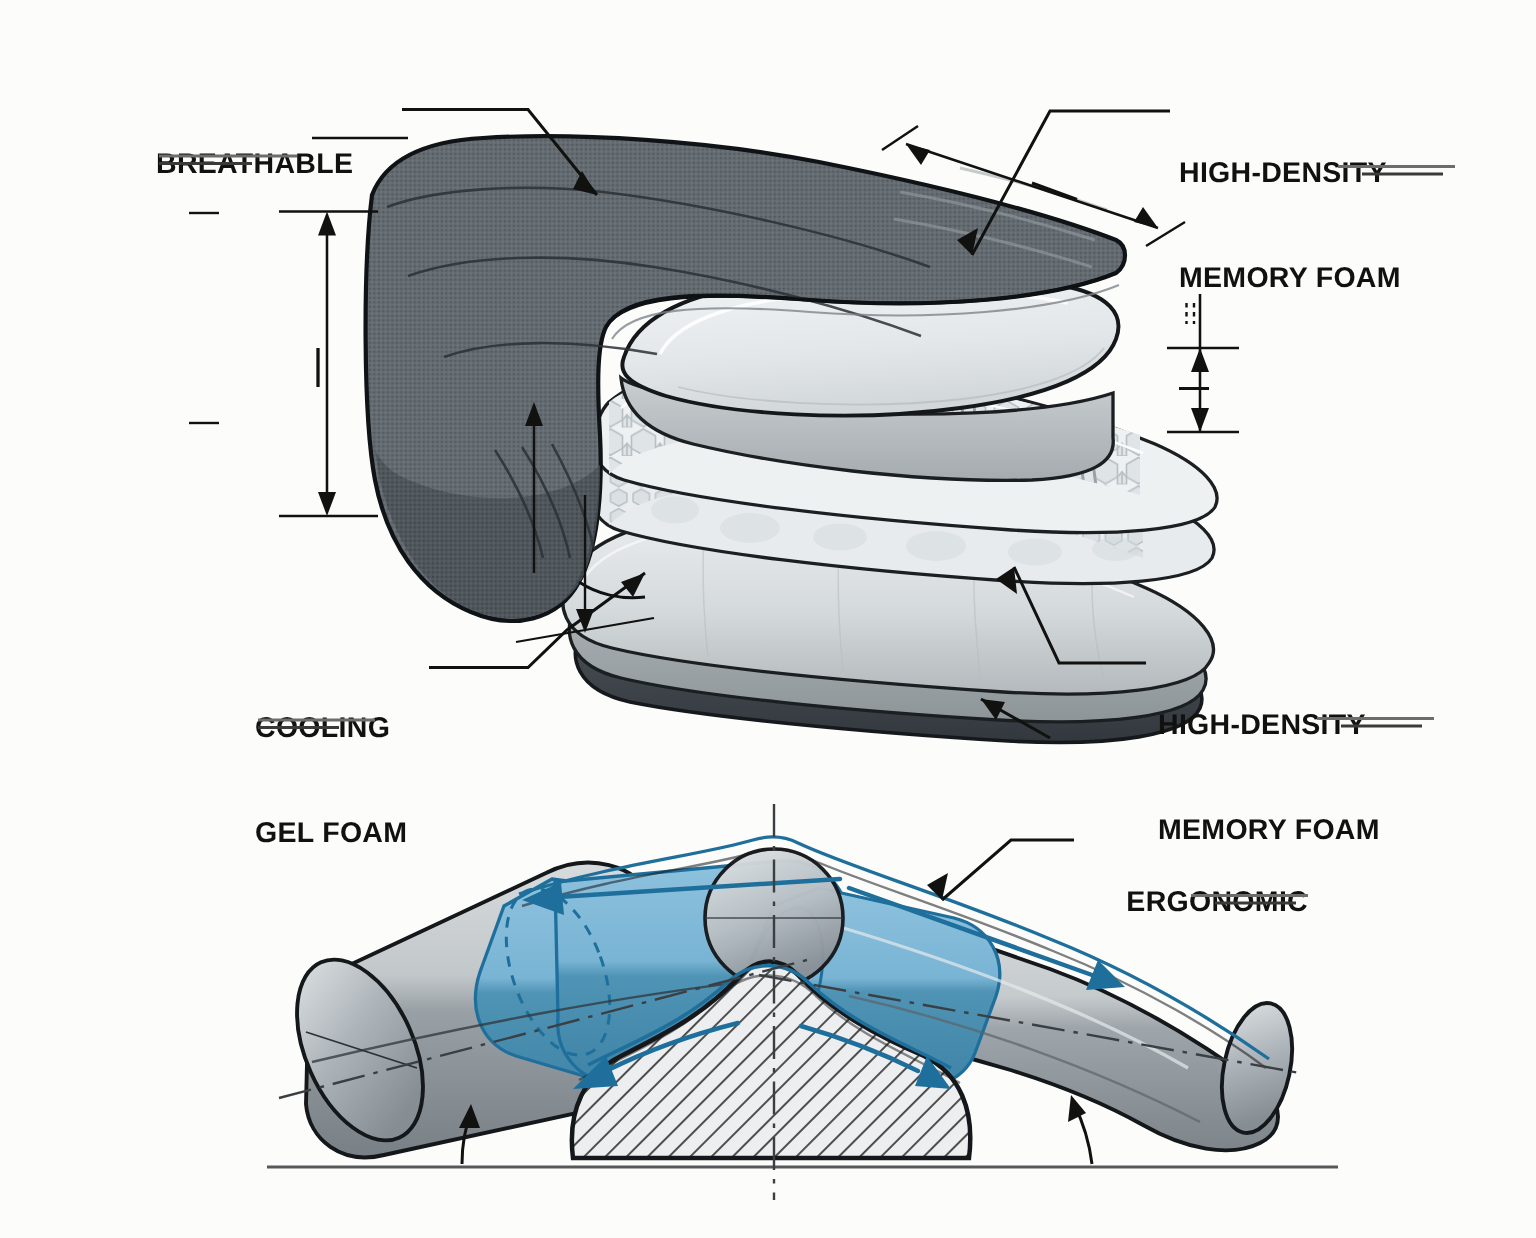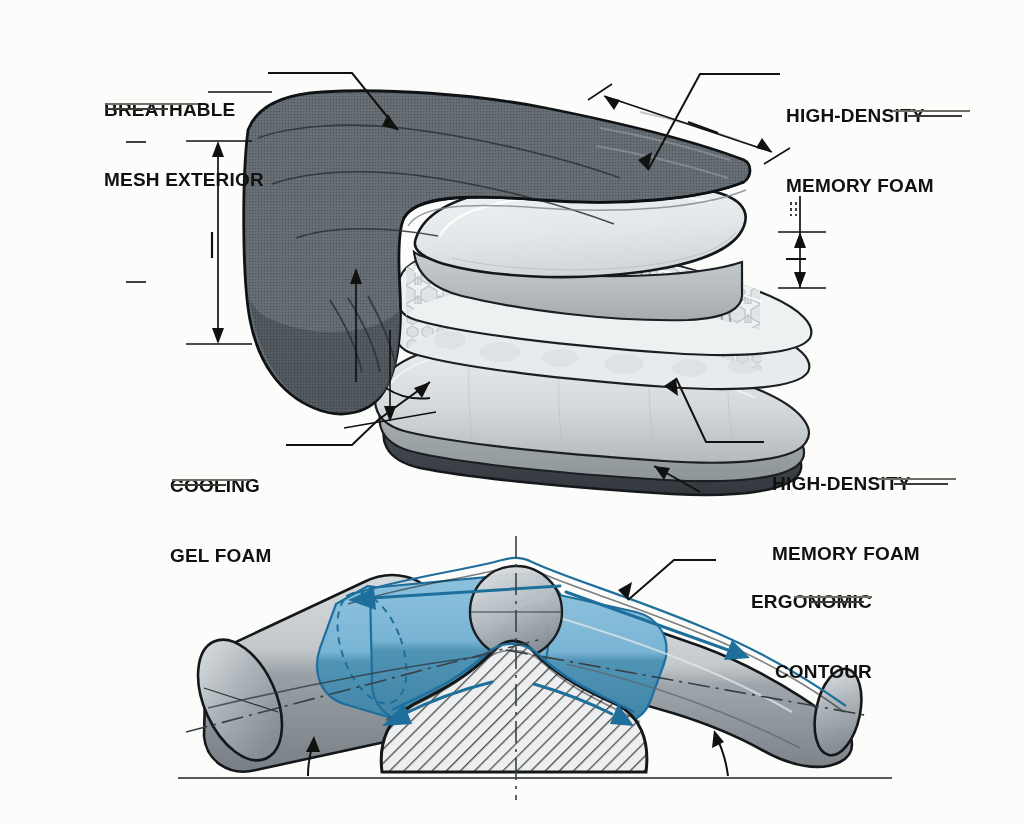--- a/index.html
+++ b/index.html
@@ -418,21 +418,20 @@
 
       <g stroke="#111110" stroke-width="2" fill="none">
         <path d="M716,560 L674,560 L628,600"></path>
         <polygon points="628,600 632,582 618,590" fill="#111110" stroke="none"></polygon>
       </g>
     </g>
   </svg>
 
   <div class="lbl" style="left:104px;top:52px;text-align:left;">
     <span class="ln">BREATHABLE</span>
-    <span class="ln">MESH EXTERIOR</span>
   </div>
   <div class="rule-wrap" style="left:106px;top:103px;width:92px;">
     <div class="rule-a"></div>
     <div class="rule-b" style="width:62px;"></div>
   </div>
 
   <div class="lbl" style="left:786px;top:58px;text-align:left;">
     <span class="ln">HIGH-DENSITY</span>
     <span class="ln">MEMORY FOAM</span>
   </div>
@@ -454,20 +453,19 @@
     <span class="ln">HIGH-DENSITY</span>
     <span class="ln">MEMORY FOAM</span>
   </div>
   <div class="rule-wrap" style="left:878px;top:478px;width:78px;">
     <div class="rule-a"></div>
     <div class="rule-b" style="width:54px;margin-left:16px;"></div>
   </div>
 
   <div class="lbl" style="left:722px;top:544px;width:150px;text-align:right;">
     <span class="ln">ERGONOMIC</span>
-    <span class="ln">CONTOUR</span>
   </div>
   <div class="rule-wrap" style="left:794px;top:596px;width:78px;">
     <div class="rule-a"></div>
     <div class="rule-b" style="width:54px;margin-left:16px;"></div>
   </div>
 
 </div>
 
 </body></html>

